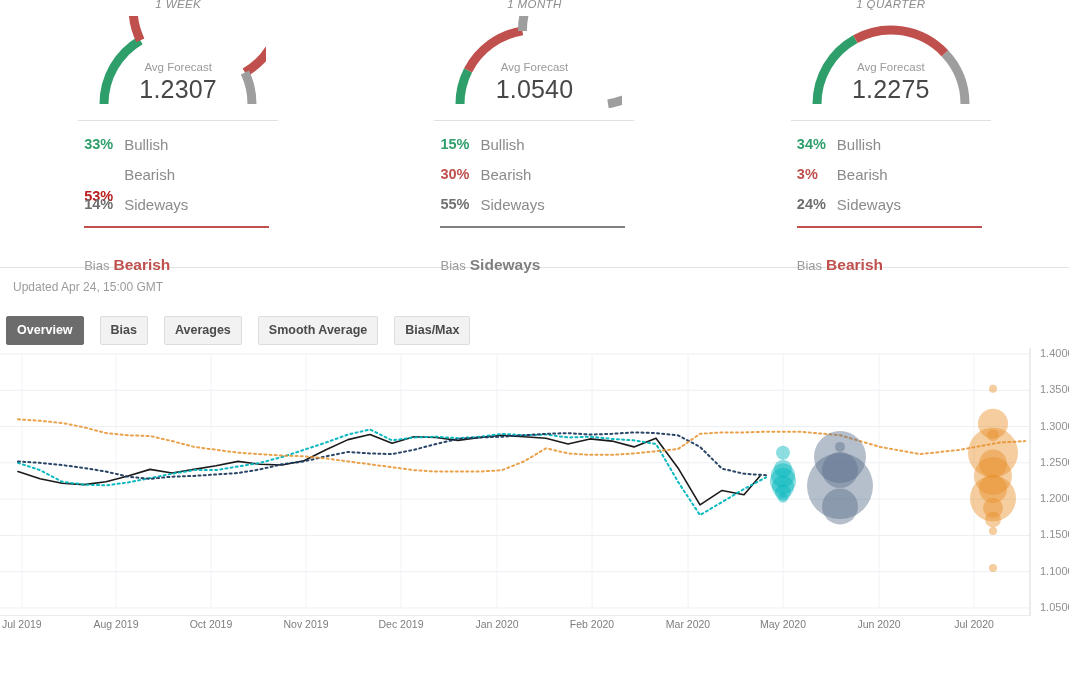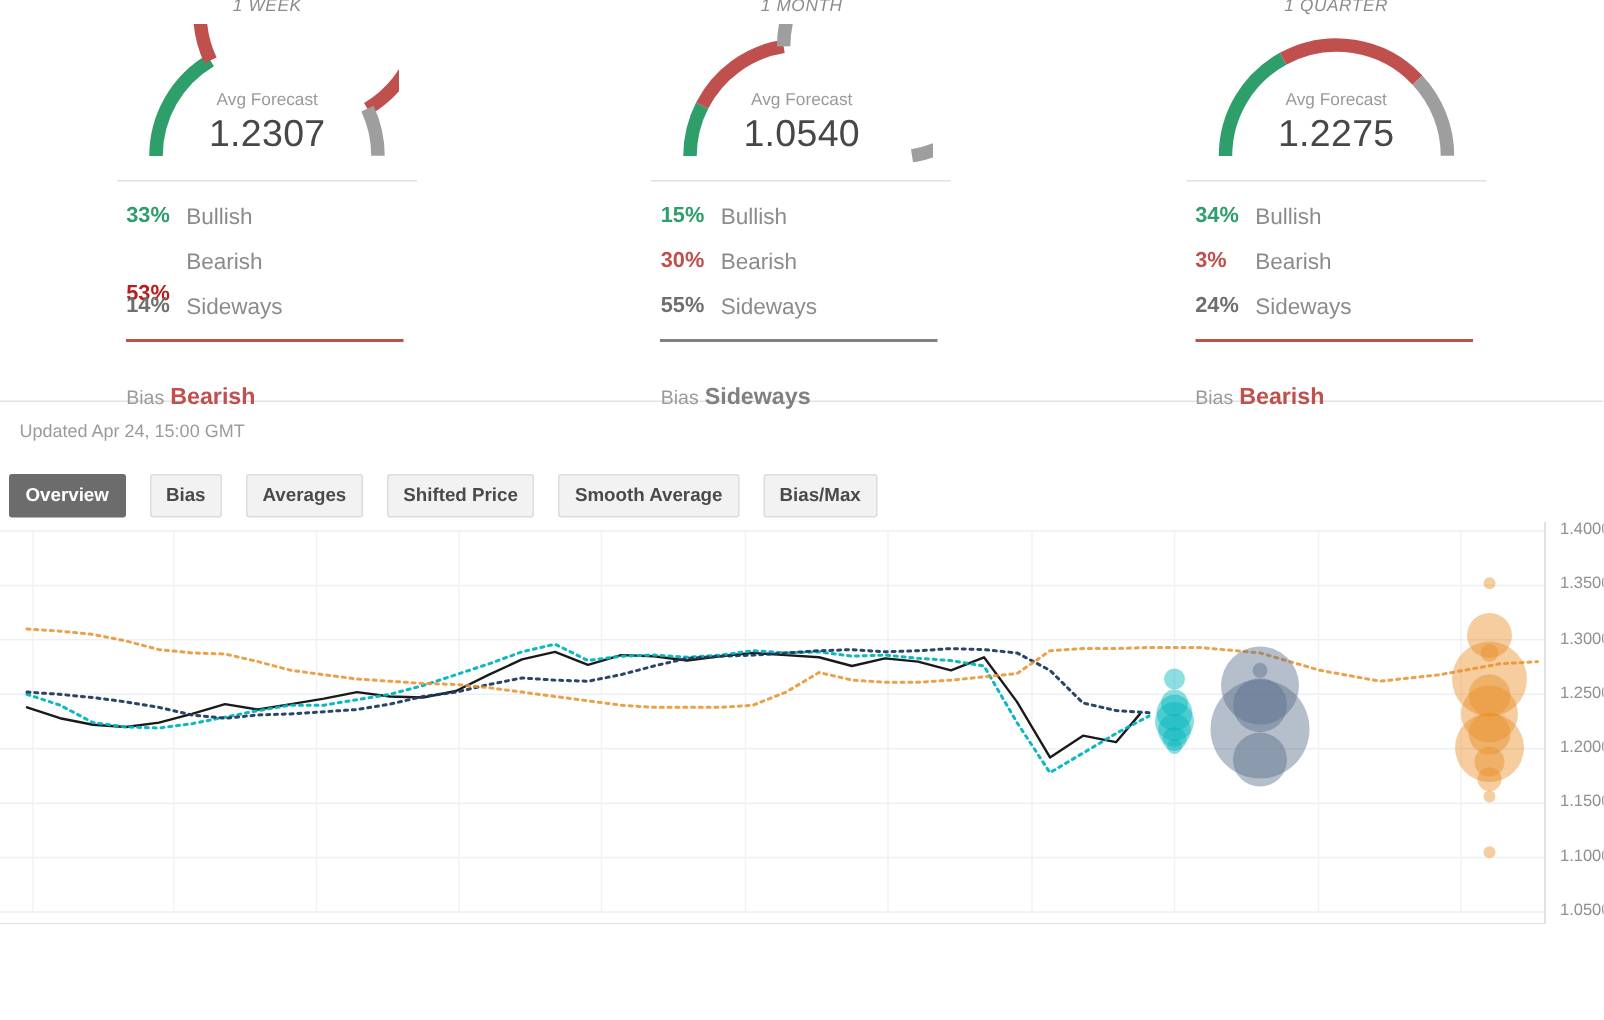--- a/index.html
+++ b/index.html
@@ -277,21 +277,20 @@
         </div>
       </div>
     </div>
 
   <div class="updated">Updated Apr 24, 15:00 GMT</div>
 
   <div class="tabs" id="tabs">
       <div class="tab active">Overview</div>
       <div class="tab">Bias</div>
       <div class="tab">Averages</div>
-      <div class="tab">Shifted Price</div>
       <div class="tab">Smooth Average</div>
       <div class="tab">Bias/Max</div>
     </div>
 
   <div class="chart-area">
     <svg class="chart-svg" id="chart-svg" width="1069" height="270">
         <line x1="0" y1="8" x2="1030" y2="8" stroke="#eceff3" stroke-width="1"></line>
         <line x1="0" y1="44.285714285714164" x2="1030" y2="44.285714285714164" stroke="#eceff3" stroke-width="1"></line>
         <line x1="0" y1="80.5714285714285" x2="1030" y2="80.5714285714285" stroke="#eceff3" stroke-width="1"></line>
         <line x1="0" y1="116.85714285714283" x2="1030" y2="116.85714285714283" stroke="#eceff3" stroke-width="1"></line>
@@ -344,15 +343,28 @@
     <div class="ylabels" id="ylabels">
         <div class="ylabel" style="top: 1px; left: 6px;">1.4000</div>
         <div class="ylabel" style="top: 37.2857px; left: 6px;">1.3500</div>
         <div class="ylabel" style="top: 73.5714px; left: 6px;">1.3000</div>
         <div class="ylabel" style="top: 109.857px; left: 6px;">1.2500</div>
         <div class="ylabel" style="top: 146.143px; left: 6px;">1.2000</div>
         <div class="ylabel" style="top: 182.429px; left: 6px;">1.1500</div>
         <div class="ylabel" style="top: 218.714px; left: 6px;">1.1000</div>
         <div class="ylabel" style="top: 255px; left: 6px;">1.0500</div>
       </div>
+    <div class="xlabels" id="xlabels">
+        <div class="xlabel" style="left: 2px; transform: none;">Jul 2019</div>
+        <div class="xlabel" style="left: 116px;">Aug 2019</div>
+        <div class="xlabel" style="left: 211px;">Oct 2019</div>
+        <div class="xlabel" style="left: 306px;">Nov 2019</div>
+        <div class="xlabel" style="left: 401px;">Dec 2019</div>
+        <div class="xlabel" style="left: 497px;">Jan 2020</div>
+        <div class="xlabel" style="left: 592px;">Feb 2020</div>
+        <div class="xlabel" style="left: 688px;">Mar 2020</div>
+        <div class="xlabel" style="left: 783px;">May 2020</div>
+        <div class="xlabel" style="left: 879px;">Jun 2020</div>
+        <div class="xlabel" style="left: 974px;">Jul 2020</div>
+      </div>
   </div>
 
 </div>
 
 </body></html>

